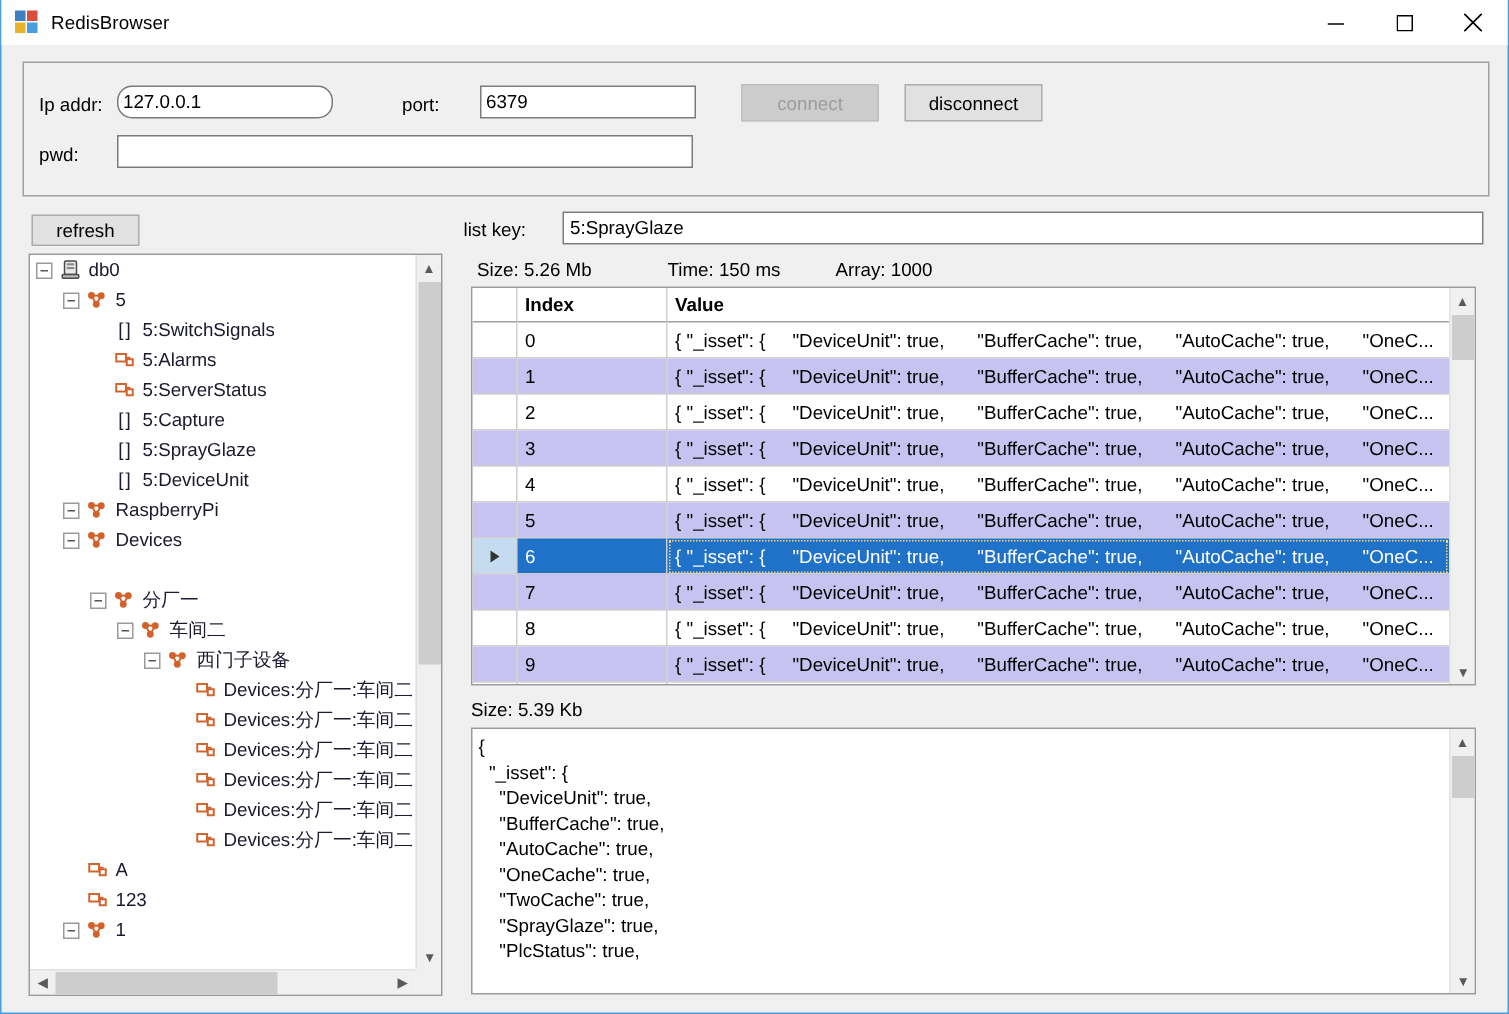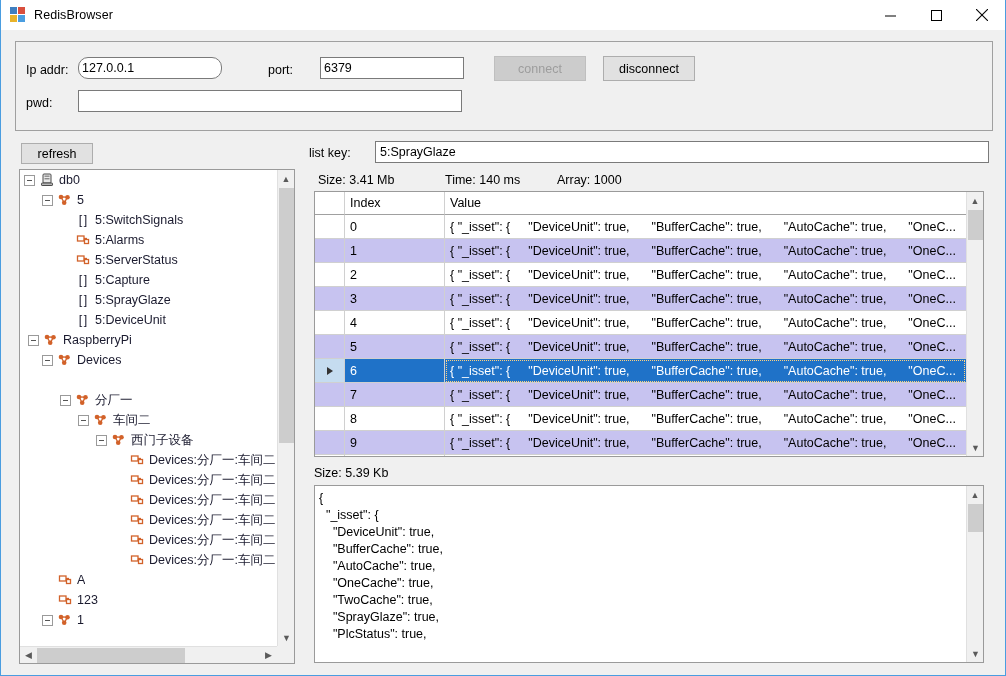--- a/index.html
+++ b/index.html
@@ -166,21 +166,21 @@
   .grow.hdr { height: 23px; background: #ffffff; }
   .gc { display: flex; align-items: center; padding: 0 5px; font-size: 12.5px;
         border-right: 1px solid #d0d0d0; border-bottom: 1px solid #d0d0d0; overflow: hidden; white-space: nowrap; }
   .gc.rh { width: 30px; flex: none; justify-content: center; padding: 0; }
   .gc.idx { width: 100px; flex: none; }
   .gc.val { flex: 1; border-right: none; }
   .grow.alt .gc { background: #c7c3f0; }
   .grow.sel .gc { background: #1f72c8; color: #fff; }
   .grow.sel .gc.rh { background: #c5dcf0; color: #000; }
   .grow.sel .gc.val { outline: 1px dotted #ffd27f; outline-offset: -2px; }
-  .grow.hdr .gc { border-bottom: 1px solid #a0a0a0; color: #000; }
+  .grow.hdr .gc { border-bottom: 1px solid #a0a0a0; color: #000; font-weight: bold; }
   .sel-arrow { width:0;height:0;border-left:6px solid #333;border-top:4px solid transparent;border-bottom:4px solid transparent; }
   .valwrap { display: flex; gap: 0; }
   .vseg { display: inline-block; }
 
   .size2 { position: absolute; left: 313px; top: 466px; font-size: 12.5px; }
   .detail {
     position: absolute; left: 313px; top: 485px;
     width: 670px; height: 178px;
     background: #fff; border: 1px solid #9a9a9a;
     overflow: hidden;
@@ -312,21 +312,21 @@
           </span>
           <span class="tlabel">5:SprayGlaze</span>
         </div>
         <div class="tnode" style="padding-left: 40px;">
           <span class="nospace"></span>
           <span class="tico">
             <span style="font-family:'Liberation Sans',sans-serif;font-size:12.5px;color:#1a1a2e;letter-spacing:-1px;">[ ]</span>
           </span>
           <span class="tlabel">5:DeviceUnit</span>
         </div>
-        <div class="tnode" style="padding-left: 8px;">
+        <div class="tnode" style="padding-left: 22px;">
           <span class="exp"></span>
           <span class="tico">
             <svg width="15" height="14" viewBox="0 0 15 14">
               <circle cx="4" cy="4" r="2.3" fill="#d2622a"></circle>
               <circle cx="10.5" cy="4.2" r="2.3" fill="#d2622a"></circle>
               <circle cx="7.2" cy="9.8" r="2.3" fill="#d2622a"></circle>
               <line x1="4" y1="4" x2="10.5" y2="4.2" stroke="#d2622a" stroke-width="1.3"></line>
               <line x1="4" y1="4" x2="7.2" y2="9.8" stroke="#d2622a" stroke-width="1.3"></line>
               <line x1="10.5" y1="4.2" x2="7.2" y2="9.8" stroke="#d2622a" stroke-width="1.3"></line>
             </svg>
@@ -504,22 +504,22 @@
         <div class="hthumb" style="left:0; width:148px;"></div>
       </div>
       <div class="arrow">▶</div>
     </div>
     <div class="corner"></div>
   </div>
 
   <span class="listkey-label">list key:</span>
   <div class="listkey-box">5:SprayGlaze</div>
 
-  <span class="stats" style="left:317px;">Size: 3.41 Mb</span>
-  <span class="stats" style="left:444px;">Time: 140 ms</span>
+  <span class="stats" style="left:317px;">Size: 5.26 Mb</span>
+  <span class="stats" style="left:444px;">Time: 150 ms</span>
   <span class="stats" style="left:556px;">Array: 1000</span>
 
   <div class="grid">
     <div class="grid-inner" id="grid-body">
         <div class="grow hdr">
           <div class="gc rh"></div>
           <div class="gc idx">Index</div>
           <div class="gc val">Value</div>
         </div>
         <div class="grow">

